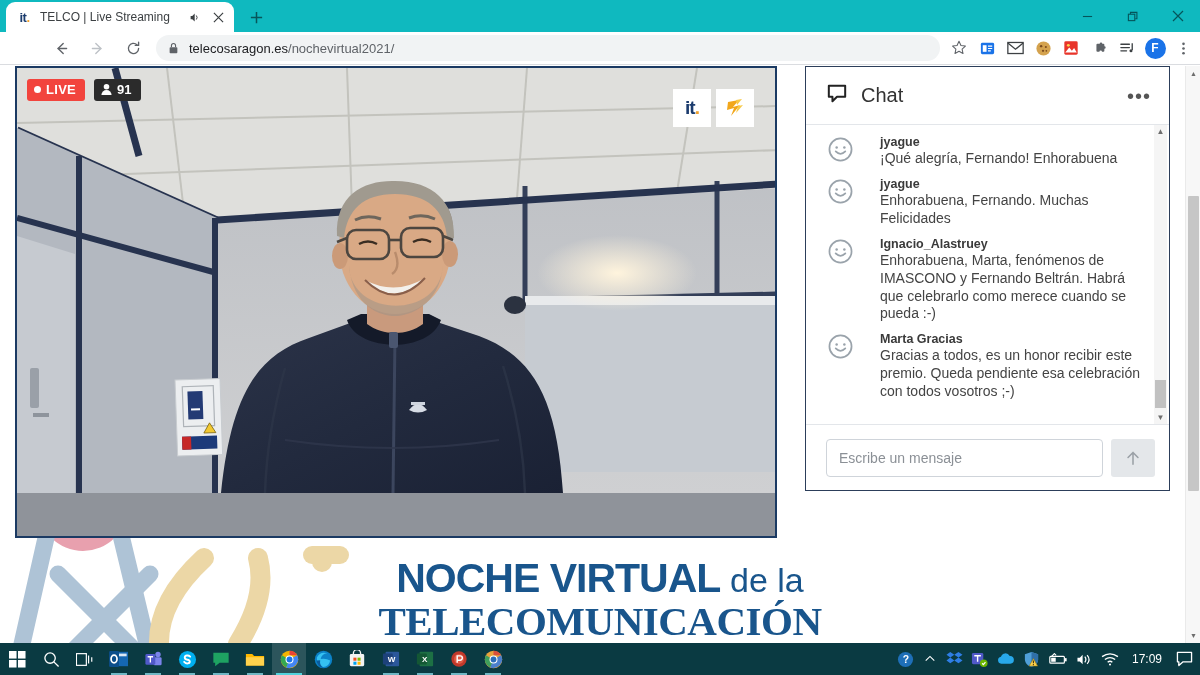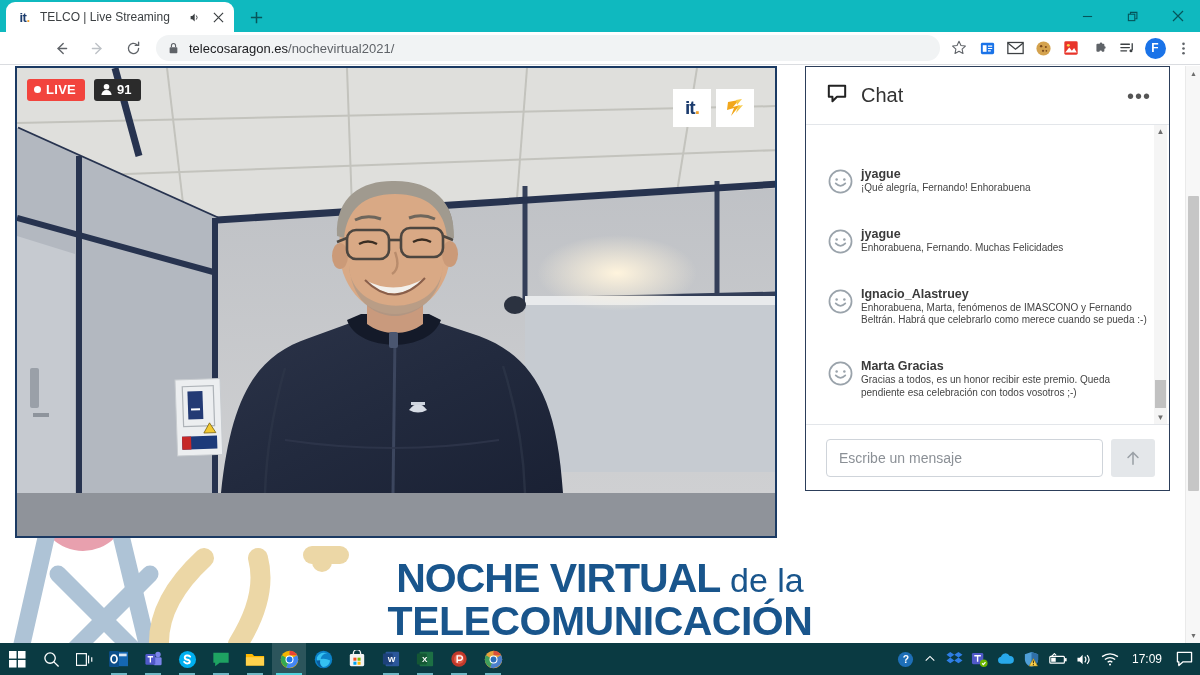--- a/index.html
+++ b/index.html
@@ -153,21 +153,21 @@
     text-align: center; line-height: 1.0;
   }
   .banner-l1 {
     font-size: 41px; font-weight: bold; color: #19558c;
     letter-spacing: -1px;
     margin-top: 12px;
   }
   .banner-l1 .light { font-weight: normal; font-size: 34px; letter-spacing: 0px; }
   .banner-l2 {
     font-size: 41px; font-weight: bold; color: #19558c;
-    letter-spacing: -0.5px; margin-top: 2px;
+    letter-spacing: -0.5px; margin-top: 2px; font-family: Liberation Serif, serif;
   }
 
   
   .chat-panel {
     position: absolute; left: 805px; top: 0px;
     width: 365px; height: 425px;
     background: #ffffff;
     border: 1px solid #2c3e5a;
     display: flex; flex-direction: column;
   }
@@ -177,25 +177,25 @@
     border-bottom: 1px solid #e3e6ea;
     gap: 13px;
   }
   .chat-title { font-size: 20px; color: #333; flex: 1 1 auto; }
   .chat-more { font-size: 20px; color: #555; letter-spacing: 1px; line-height: 0.5; }
   .chat-body {
     flex: 1 1 auto; position: relative;
     overflow: hidden; padding: 10px 22px 4px 22px;
     background: #fff;
   }
-  .msg { display: flex; gap: 8px; margin-bottom: 9px; margin-top: 32px; }
+  .msg { display: flex; gap: 27px; margin-bottom: 9px; }
   .msg-avatar { flex: 0 0 25px; width: 25px; height: 25px; margin-top: 2px; }
   .msg-content { flex: 1 1 auto; min-width: 0; }
   .msg-author { font-size: 12.5px; font-weight: bold; color: #3a3a3a; margin-bottom: 1px; }
-  .msg-text { font-size: 10px; color: #444; line-height: 1.28; }
+  .msg-text { font-size: 14px; color: #444; line-height: 1.28; }
 
   .chat-scrollbar {
     position: absolute; right: 2px; top: 0; width: 13px; height: 100%;
     background: #f5f5f5;
     display: flex; flex-direction: column; justify-content: space-between;
     align-items: center;
   }
   .cs-arrow { font-size: 8px; color: #6d6d6d; padding: 2px 0; }
   .cs-thumb {
     position: absolute; right: 1px; bottom: 16px;

